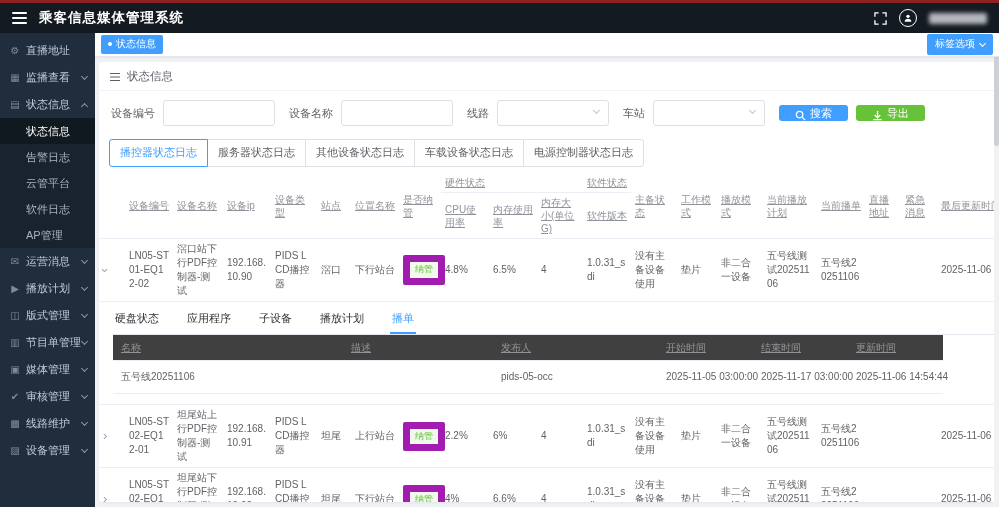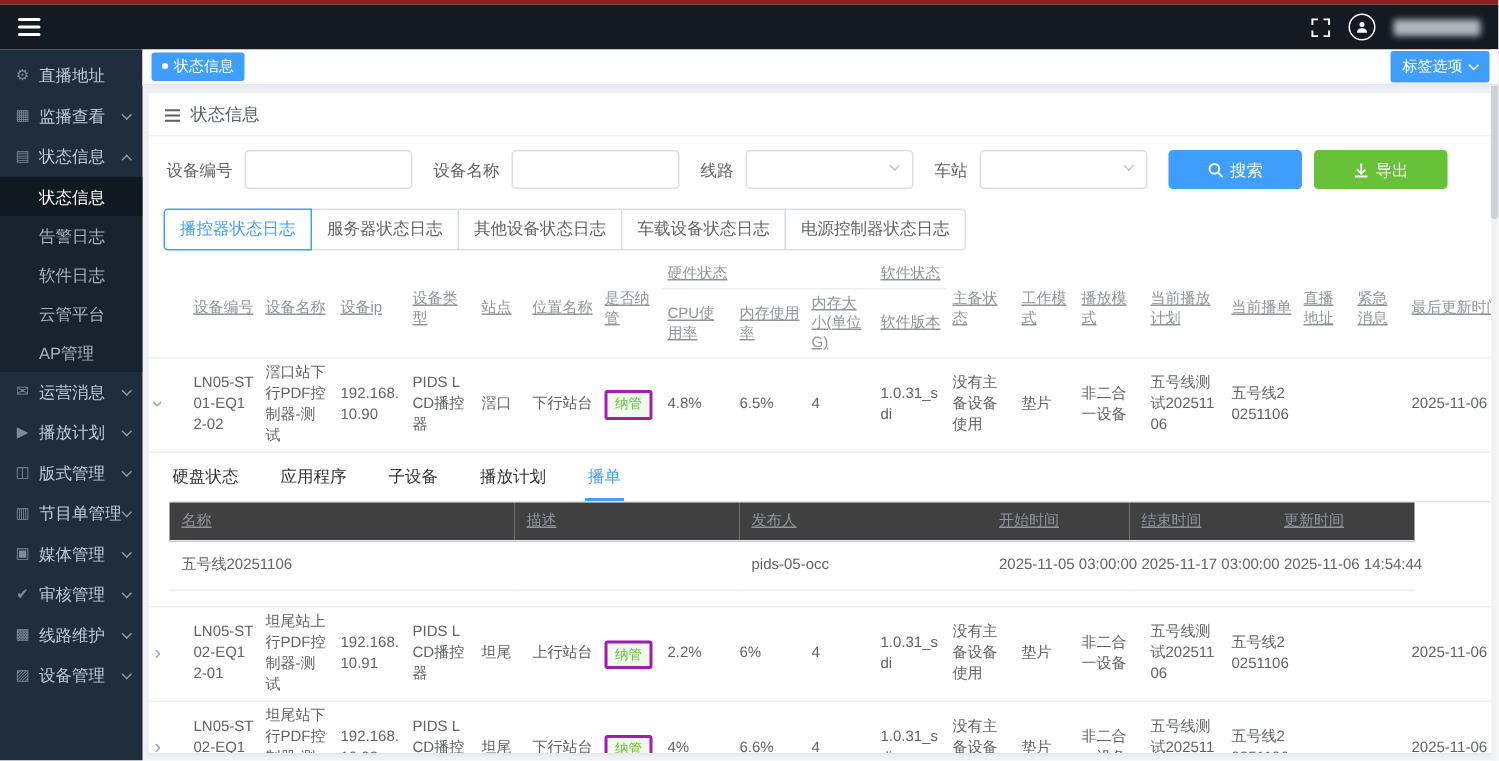--- a/index.html
+++ b/index.html
@@ -39,37 +39,37 @@
   .content { flex: 1; padding: 5px 4px; overflow: hidden; }
   .card { background: #fff; height: 100%; border-radius: 2px; box-shadow: 0 1px 3px rgba(0,0,0,.06); overflow: hidden; }
   .card-head { display: flex; align-items: center; gap: 6px; padding: 7px 10px 6px; color: #5a5e66; font-size: 11.5px; border-bottom: 1px solid #f2f3f5; }
 
   .filters { display: flex; align-items: center; padding: 9px 10px 10px; }
   .f-label { font-size: 11px; color: #606266; margin: 0 8px 0 14px; white-space: nowrap; }
   .f-label:first-child { margin-left: 2px; }
   .f-input { width: 112px; height: 26px; border: 1px solid #dcdfe6; border-radius: 3px; padding: 0 8px; font-size: 11px; color: #606266; outline: none; font-family: inherit; }
   .f-select { position: relative; width: 112px; height: 26px; border: 1px solid #dcdfe6; border-radius: 3px; background: #fff; cursor: pointer; }
   .f-select .chev { position: absolute; right: 9px; top: 9px; }
-  .btn { height: 26px; border: none; border-radius: 3px; color: #fff; font-size: 11px; padding: 0 26px; display: inline-flex; align-items: center; gap: 4px; cursor: pointer; font-family: inherit; white-space: nowrap; }
+  .btn { height: 16px; border: none; border-radius: 3px; color: #fff; font-size: 11px; padding: 0 16px; display: inline-flex; align-items: flex-end; gap: 4px; cursor: pointer; font-family: inherit; white-space: nowrap; }
   .btn-search { background: #409eff; margin-left: 14px; }
   .btn-export { background: #67c23a; margin-left: 8px; }
 
   .log-tabs { display: flex; padding: 3px 10px 0; }
   .log-tab { border: 1px solid #dcdfe6; background: #fff; padding: 5px 10px 6px; font-size: 11px; color: #606266; margin-right: -1px; cursor: pointer; position: relative; white-space: nowrap; }
   .log-tab:first-child { border-radius: 3px 0 0 3px; }
   .log-tab:last-child { border-radius: 0 3px 3px 0; }
   .log-tab.active { color: #409eff; border-color: #409eff; z-index: 2; }
 
   .table-wrap { margin-top: 6px; overflow: hidden; width: 100%; }
   table.main-table { border-collapse: collapse; table-layout: fixed; width: 958px; }
   .main-table th, .main-table td { border-bottom: 1px solid #ebeef5; padding: 3px 4px; text-align: left; vertical-align: middle; word-break: break-all; }
   .main-table thead th { color: #909399; font-weight: normal; font-size: 10px; line-height: 1.3; text-decoration: underline; }
   .main-table tbody td { color: #606266; font-size: 10px; line-height: 1.4; }
   .main-table .nowrap { white-space: nowrap; word-break: keep-all; overflow: hidden; }
-  .badge-green { display: inline-block; padding: 1px 5px 2px; font-size: 9px; color: #67c23a; background: #f0f9eb; border: 2px solid #a21caf; border-radius: 2px; white-space: nowrap; }
+  .badge-green { display: inline-block; padding: 1px 5px 2px; font-size: 9px; color: #67c23a; background: #f0f9eb; border: 7px solid #a21caf; border-radius: 2px; white-space: nowrap; }
   .caret { display: inline-block; color: #97a0aa; font-size: 13px; line-height: 1; cursor: pointer; transform-origin: 45% 55%; }
   .caret.open { transform: rotate(90deg); }
 
   .detail-cell { padding: 0 0 10px 14px !important; }
   .sub-tabs { display: flex; border-bottom: 1px solid #e4e7ed; margin-top: 2px; }
   .sub-tab { padding: 7px 2px 6px; margin-right: 24px; font-size: 11px; color: #303133; cursor: pointer; border-bottom: 2px solid transparent; }
   .sub-tab.active { color: #409eff; border-bottom-color: #409eff; }
   table.sub-table { border-collapse: collapse; table-layout: fixed; width: 830px; }
   .sub-table thead th { background: #404040; color: #909399; font-weight: normal; font-size: 10px; text-align: left; padding: 6px 8px; border-bottom: 1px solid #ebeef5; }
   .sub-table tbody td { font-size: 10px; color: #606266; text-align: left; padding: 9px 8px; border-bottom: 1px solid #ebeef5; white-space: nowrap; }
@@ -82,20 +82,21 @@
 
 <div class="app">
   <div class="top-line"></div>
 
   <header class="app-header">
     <div class="hamburger">
         <span></span>
         <span></span>
         <span></span>
       </div>
+    <div class="app-title">乘客信息媒体管理系统</div>
     <div class="header-right">
       <span class="fs-icon">
         <svg width="13" height="13" viewBox="0 0 14 14" fill="none" stroke="#fff" stroke-width="1.4">
             <path d="M1 5V1h4"></path>
             <path d="M9 1h4v4"></path>
             <path d="M13 9v4H9"></path>
             <path d="M5 13H1V9"></path>
           </svg>
       </span>
       <span class="avatar">
@@ -125,24 +126,24 @@
           <i class="chev up"></i>
         </div>
         <div class="submenu">
           <div class="menu-item active">
             <span class="mi-label">状态信息</span>
           </div>
           <div class="menu-item">
             <span class="mi-label">告警日志</span>
           </div>
           <div class="menu-item">
+            <span class="mi-label">云管平台</span>
+          </div>
+          <div class="menu-item">
             <span class="mi-label">软件日志</span>
-          </div>
-          <div class="menu-item">
-            <span class="mi-label">云管平台</span>
           </div>
           <div class="menu-item">
             <span class="mi-label">AP管理</span>
           </div>
         </div>
         <div class="menu-item">
           <span class="mi-icon">✉</span>
           <span class="mi-label">运营消息</span>
           <i class="chev"></i>
         </div>

